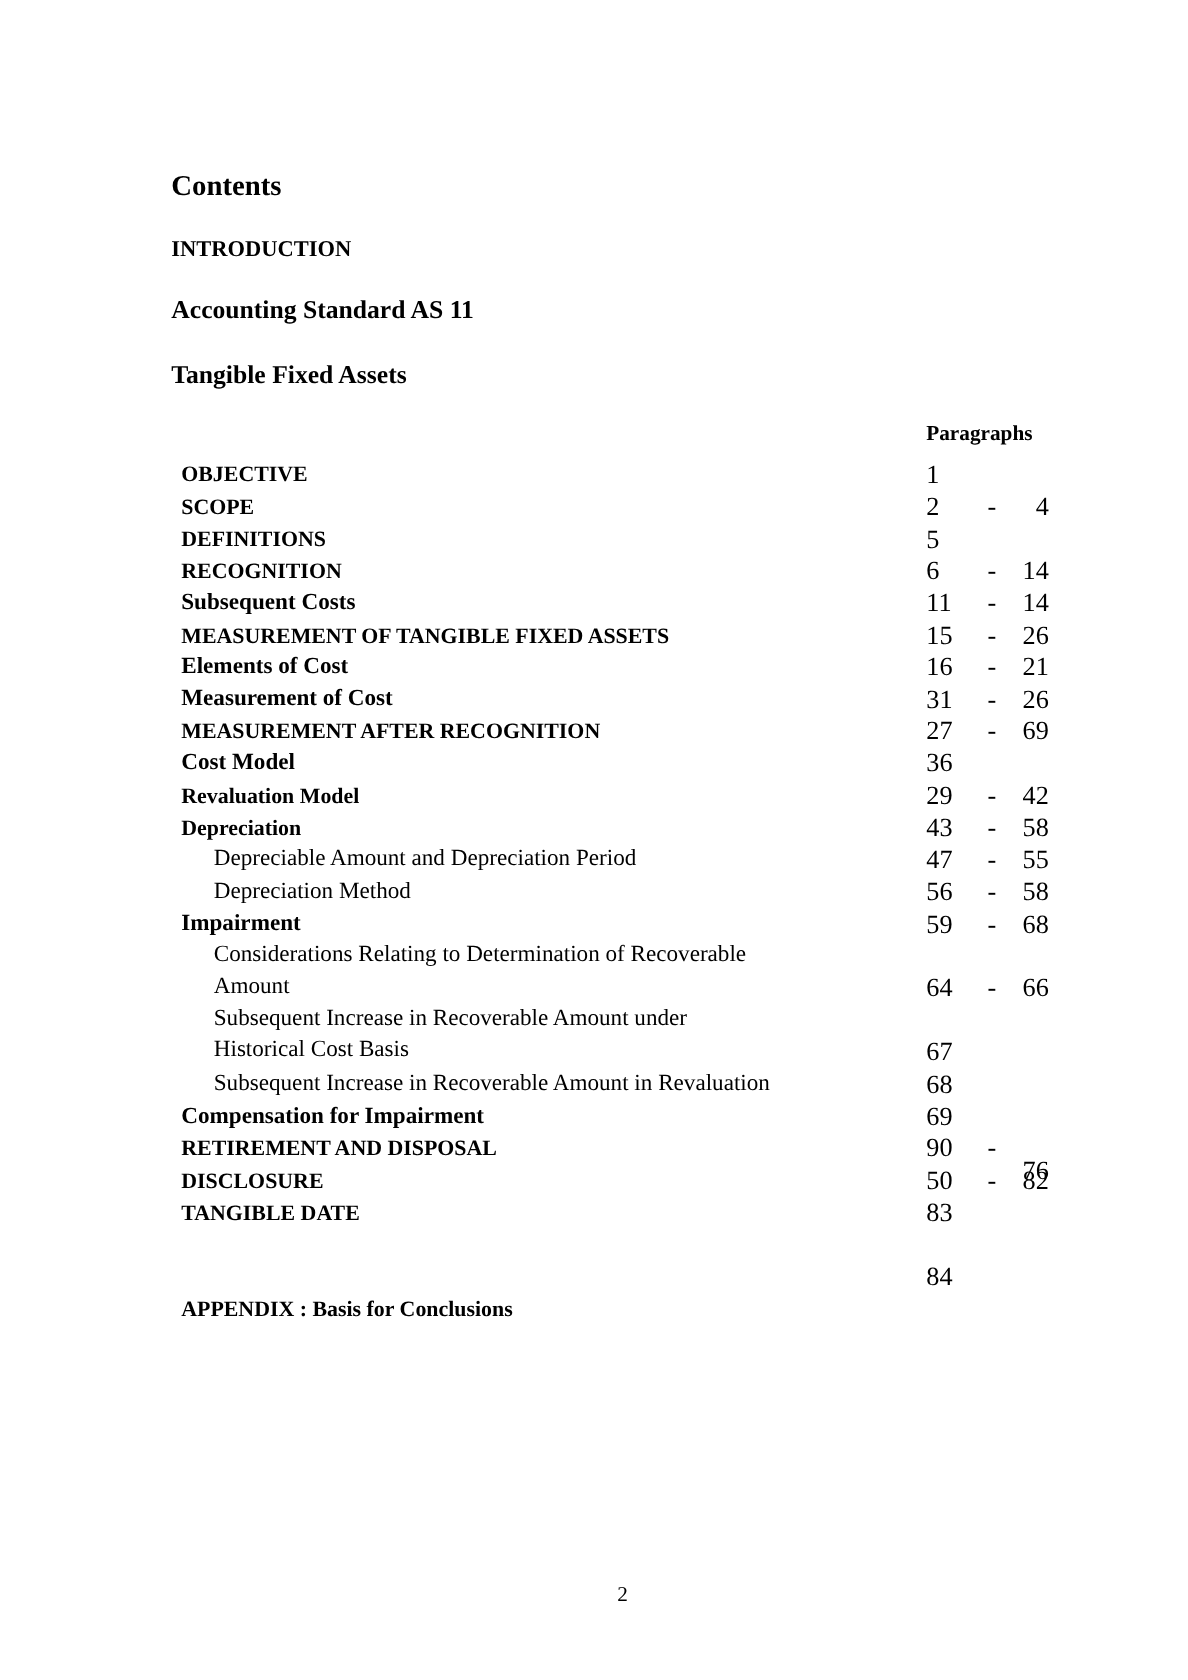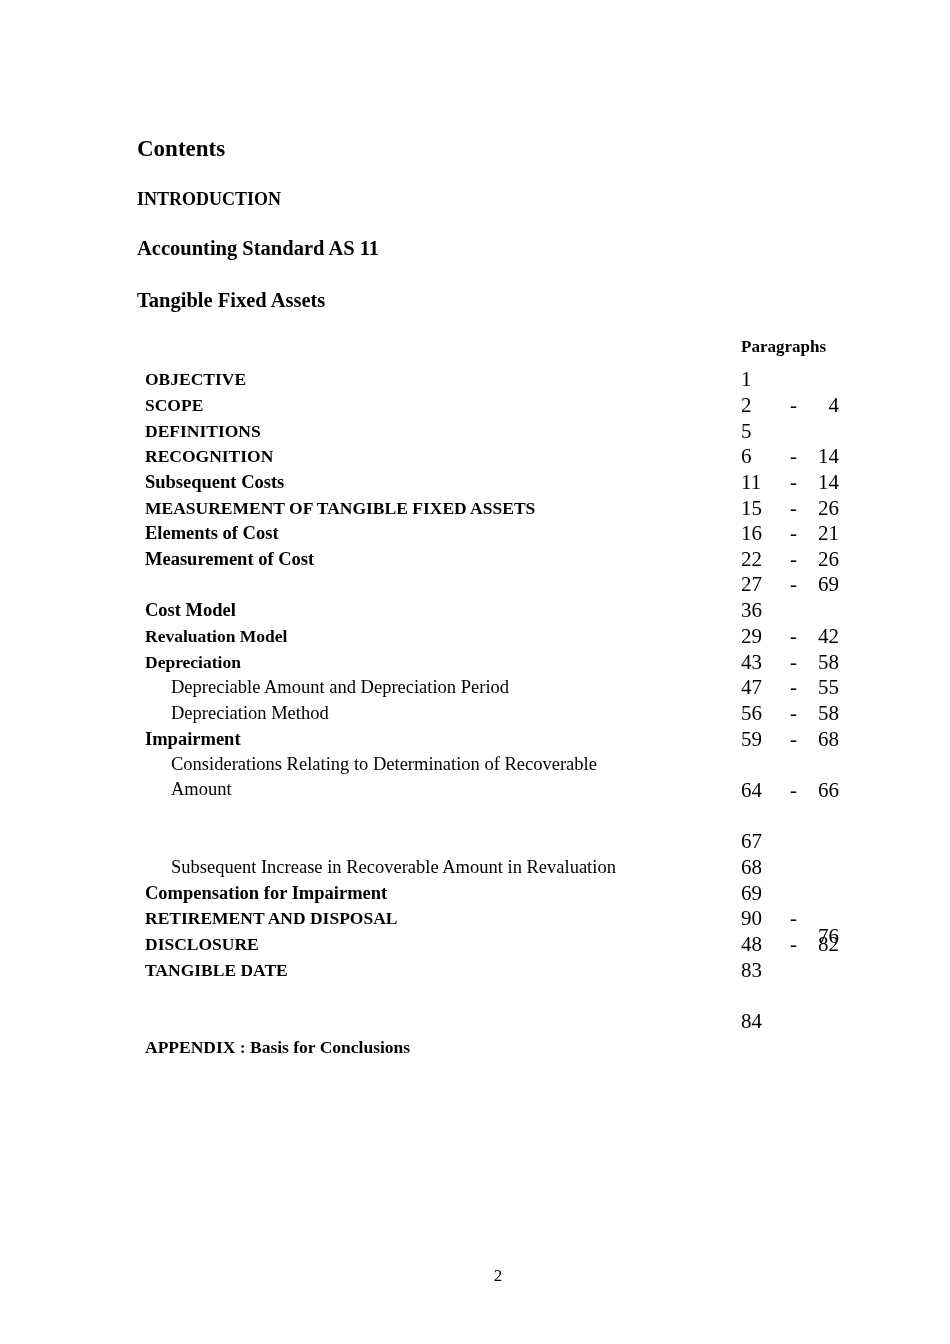--- a/index.html
+++ b/index.html
@@ -74,25 +74,26 @@
         <span class="num n2" style="top: 0px;">26</span>
       </div>
       <div class="row" style="top: 521px;">
         <div class="lbl bold">Elements of Cost</div>
         <span class="num n1" style="top: 0px;">16</span>
         <span class="num dash" style="top: 0px;">-</span>
         <span class="num n2" style="top: 0px;">21</span>
       </div>
       <div class="row" style="top: 547px; padding-left: 36px;">
         <div class="lbl bold">Measurement of Cost</div>
-        <span class="num n1" style="top: 0px;">22</span>
+        <span class="num n1" style="top: 0px;">31</span>
         <span class="num dash" style="top: 0px;">-</span>
         <span class="num n2" style="top: 0px;">26</span>
       </div>
       <div class="row" style="top: 572px;">
+        <div class="lbl caps">MEASUREMENT AFTER RECOGNITION</div>
         <span class="num n1" style="top: 0px;">27</span>
         <span class="num dash" style="top: 0px;">-</span>
         <span class="num n2" style="top: 0px;">69</span>
       </div>
       <div class="row" style="top: 598px;">
         <div class="lbl bold">Cost Model</div>
         <span class="num n1" style="top: 0px;">36</span>
         <span class="num dash" style="top: 0px;"></span>
         <span class="num n2" style="top: 0px;"></span>
       </div>
@@ -126,20 +127,21 @@
         <span class="num dash" style="top: 0px;">-</span>
         <span class="num n2" style="top: 0px;">68</span>
       </div>
       <div class="row" style="top: 752px;">
         <div class="lbl indent" style="line-height: 25px;">Considerations Relating to Determination of Recoverable<br>Amount</div>
         <span class="num n1" style="top: 26px;">64</span>
         <span class="num dash" style="top: 26px;">-</span>
         <span class="num n2" style="top: 26px;">66</span>
       </div>
       <div class="row" style="top: 803px;">
+        <div class="lbl indent" style="line-height: 25px;">Subsequent Increase in Recoverable Amount under<br> Historical Cost Basis</div>
         <span class="num n1" style="top: 26px;">67</span>
         <span class="num dash" style="top: 26px;"></span>
         <span class="num n2" style="top: 26px;"></span>
       </div>
       <div class="row" style="top: 855px; padding-left: 12px;">
         <div class="lbl indent">Subsequent Increase in Recoverable Amount in Revaluation</div>
         <span class="num n1" style="top: 0px;">68</span>
         <span class="num dash" style="top: 0px;"></span>
         <span class="num n2" style="top: 0px;"></span>
       </div>
@@ -150,21 +152,21 @@
         <span class="num n2" style="top: 0px;"></span>
       </div>
       <div class="row" style="top: 906px;">
         <div class="lbl caps">RETIREMENT AND DISPOSAL</div>
         <span class="num n1" style="top: 0px;">90</span>
         <span class="num dash" style="top: 0px;">-</span>
         <span class="num n2" style="top: 18px;">76</span>
       </div>
       <div class="row" style="top: 932px;">
         <div class="lbl caps">DISCLOSURE</div>
-        <span class="num n1" style="top: 0px;">48</span>
+        <span class="num n1" style="top: 0px;">50</span>
         <span class="num dash" style="top: 0px;">-</span>
         <span class="num n2" style="top: 0px;">82</span>
       </div>
       <div class="row" style="top: 958px;">
         <div class="lbl caps">TANGIBLE DATE</div>
         <span class="num n1" style="top: 0px;">83</span>
         <span class="num dash" style="top: 0px;"></span>
         <span class="num n2" style="top: 0px;"></span>
       </div>
       <div class="row" style="top: 984px;">

